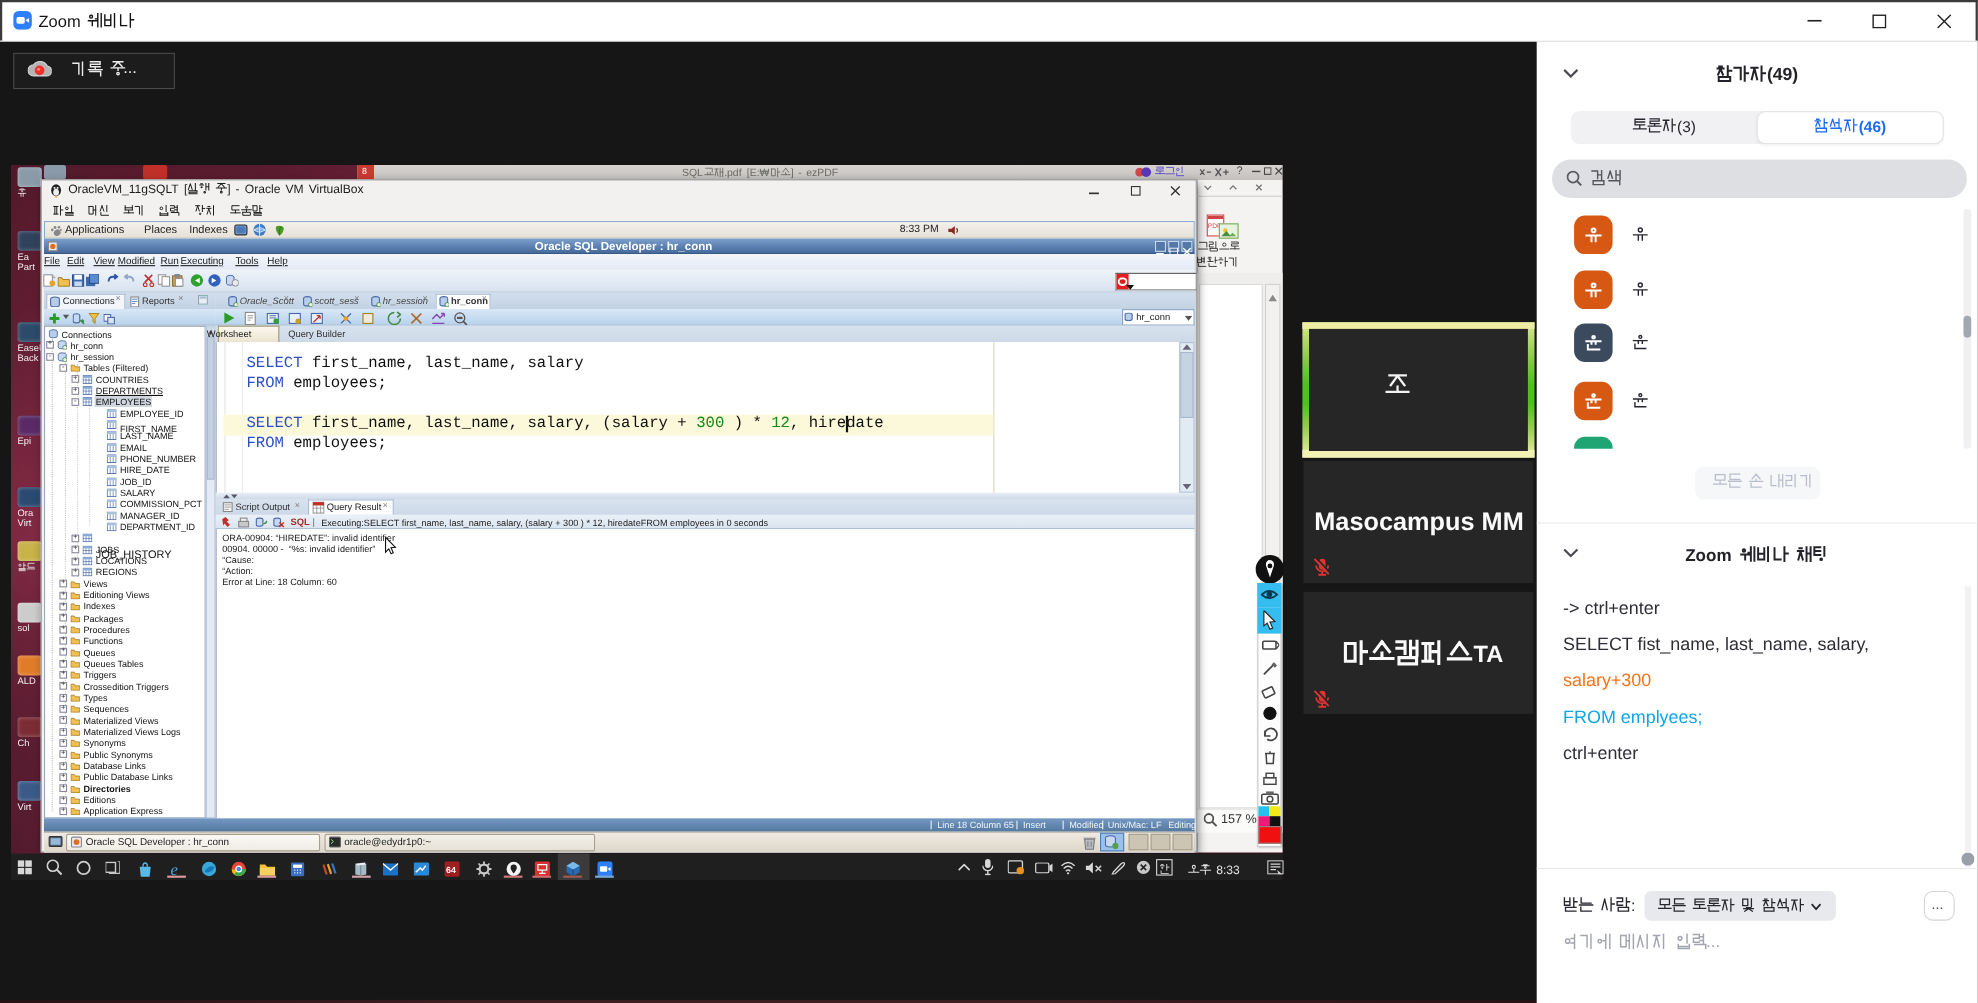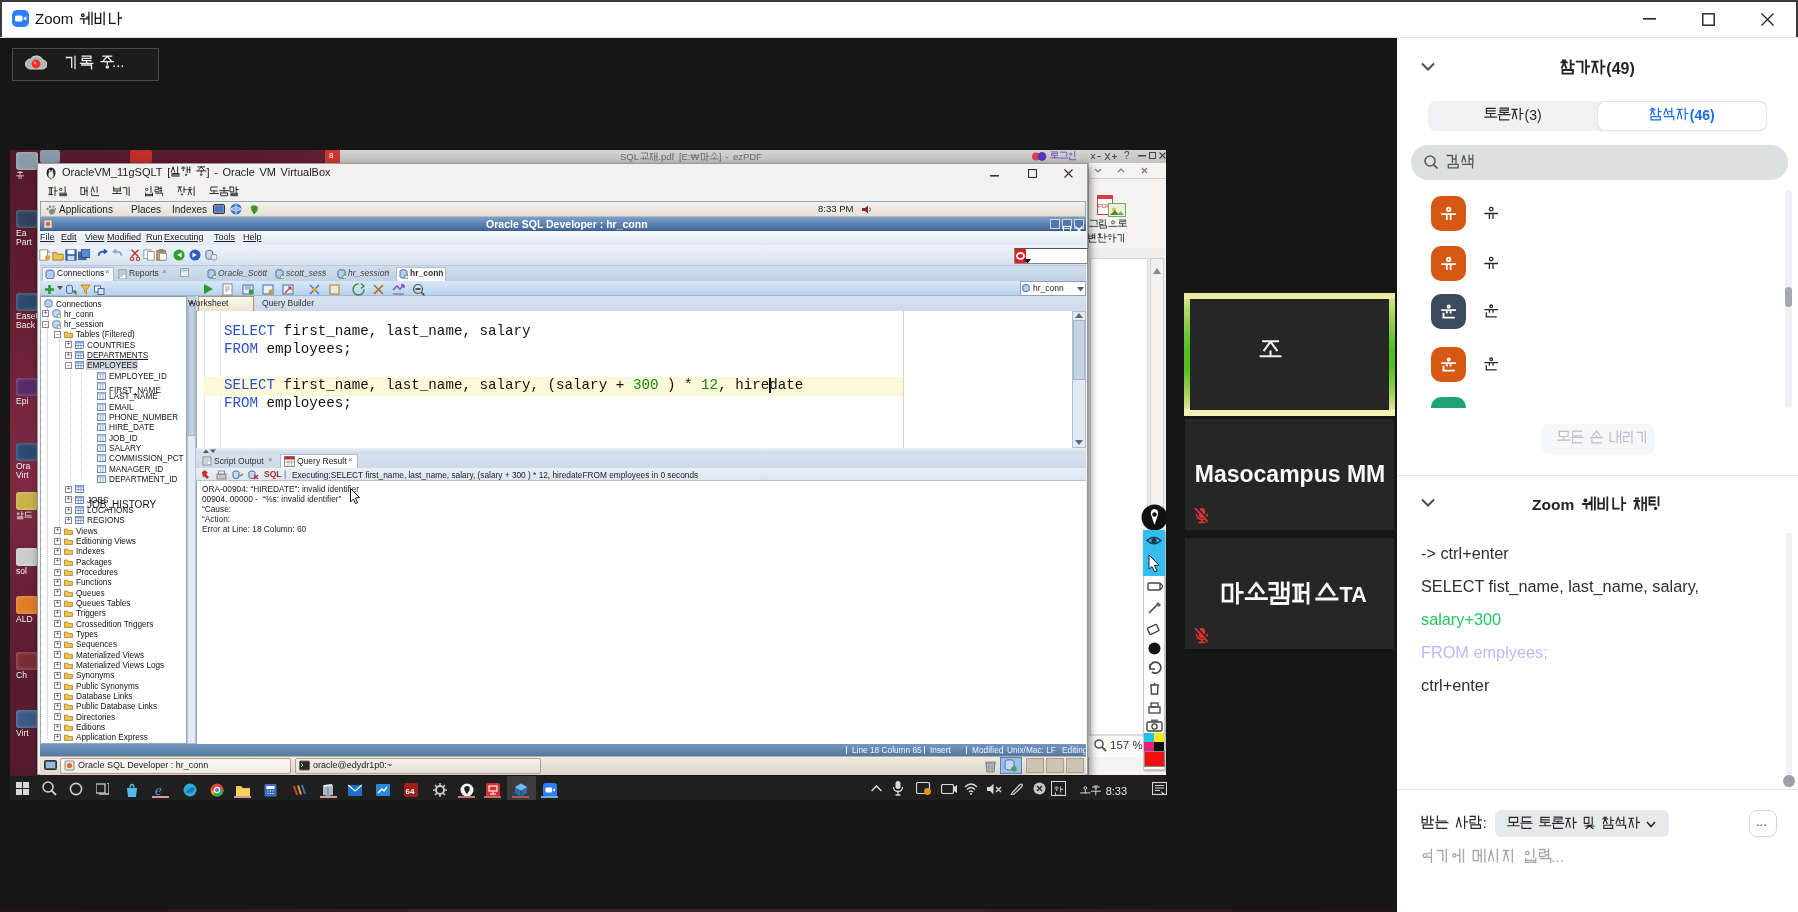--- a/index.html
+++ b/index.html
@@ -635,21 +635,21 @@
 <div class="t" style="left:76px;top:692.0400000000004px;font-size:8.2px;color:#111;">Database Links</div>
 <div class="a" style="left:54px;top:702.8700000000005px;width:7px;height:7px;background:#fff;border:1px solid #889;font-size:7px;line-height:4.5px;text-align:center;color:#333">+</div>
 <svg class="a" style="left:64px;top:702.3700000000005px;" width="9" height="8" viewBox="0 0 9 8">
     <path d="M0.5 2 L3.5 2 L4.5 3.5 L8.5 3.5 L8.5 7.5 L0.5 7.5 Z" fill="#f0c050" stroke="#a07820" stroke-width="0.7"></path>
   </svg>
 <div class="t" style="left:76px;top:702.3700000000005px;font-size:8.2px;color:#111;">Public Database Links</div>
 <div class="a" style="left:54px;top:713.2000000000005px;width:7px;height:7px;background:#fff;border:1px solid #889;font-size:7px;line-height:4.5px;text-align:center;color:#333">+</div>
 <svg class="a" style="left:64px;top:712.7000000000005px;" width="9" height="8" viewBox="0 0 9 8">
     <path d="M0.5 2 L3.5 2 L4.5 3.5 L8.5 3.5 L8.5 7.5 L0.5 7.5 Z" fill="#f0c050" stroke="#a07820" stroke-width="0.7"></path>
   </svg>
-<div class="t" style="left:76px;top:712.7000000000005px;font-size:8.2px;color:#111;">Directories</div>
+<div class="t" style="left:76px;top:712.7000000000005px;font-size:8.2px;color:#111;font-weight:bold;">Directories</div>
 <div class="a" style="left:54px;top:723.5300000000005px;width:7px;height:7px;background:#fff;border:1px solid #889;font-size:7px;line-height:4.5px;text-align:center;color:#333">+</div>
 <svg class="a" style="left:64px;top:723.0300000000005px;" width="9" height="8" viewBox="0 0 9 8">
     <path d="M0.5 2 L3.5 2 L4.5 3.5 L8.5 3.5 L8.5 7.5 L0.5 7.5 Z" fill="#f0c050" stroke="#a07820" stroke-width="0.7"></path>
   </svg>
 <div class="t" style="left:76px;top:723.0300000000005px;font-size:8.2px;color:#111;">Editions</div>
 <div class="a" style="left:54px;top:733.8600000000006px;width:7px;height:7px;background:#fff;border:1px solid #889;font-size:7px;line-height:4.5px;text-align:center;color:#333">+</div>
 <svg class="a" style="left:64px;top:733.3600000000006px;" width="9" height="8" viewBox="0 0 9 8">
     <path d="M0.5 2 L3.5 2 L4.5 3.5 L8.5 3.5 L8.5 7.5 L0.5 7.5 Z" fill="#f0c050" stroke="#a07820" stroke-width="0.7"></path>
   </svg>
 <div class="t" style="left:76px;top:733.3600000000006px;font-size:8.2px;color:#111;">Application Express</div>
@@ -1098,22 +1098,22 @@
     <path d="M1 1.5 L7 7.5 L13 1.5" fill="none" stroke="#4a4a52" stroke-width="2"></path>
   </svg>
 <svg class="a" style="left:1532.0px;top:496px" width="131" height="18" viewBox="0 0 131 18">
     <path d="M50.9,8.0 L58.3,8.0 M54.5,8.0 L54.5,12.7 M59.7,1.5 L59.7,13.7 M62.9,1.5 L62.9,13.7 M57.5,6.4 L59.7,6.4 M66.3,2.5 L66.3,12.7 M71.9,2.5 L71.9,12.7 M66.3,7.4 L71.9,7.4 M66.3,12.7 L71.9,12.7 M75.3,1.5 L75.3,14.0 M81.2,2.5 L81.2,12.7 L86.8,12.7 M90.2,1.5 L90.2,14.0 M90.2,7.2 L93.3,7.2 M103.8,2.5 L106.0,2.5 M102.4,5.0 L107.3,5.0 M104.9,5.4 L102.9,12.7 M105.0,5.9 L106.9,12.7 M110.3,1.5 L110.3,14.0 M114.0,1.5 L114.0,14.0 M110.3,7.2 L114.0,7.2 M122.8,1.5 L117.4,1.5 L117.4,8.5 L122.8,8.5 M117.4,5.0 L122.8,5.0 M126.5,1.2 L126.5,9.3" fill="none" stroke="#232329" stroke-width="1.78" stroke-linecap="square" stroke-linejoin="miter"></path>
     <circle cx="53.4" cy="4.4" r="1.1" fill="none" stroke="#232329" stroke-width="1.78"></circle>
     <circle cx="123.6" cy="12.4" r="0.8" fill="none" stroke="#232329" stroke-width="1.78"></circle>
     <text x="0.0" y="13.6" font-family="Liberation Sans, sans-serif" font-size="15.5px" font-weight="bold" fill="#232329">Zoom</text>
   </svg>
 <div class="t" style="left:1421px;top:545px;font-size:16.3px;color:#2e2e36;">-&gt; ctrl+enter</div>
 <div class="t" style="left:1421px;top:578px;font-size:16.3px;color:#2e2e36;">SELECT fist_name, last_name, salary,</div>
-<div class="t" style="left:1421px;top:611px;font-size:16.3px;color:#22c55e;">salary+300</div>
-<div class="t" style="left:1421px;top:644px;font-size:16.3px;color:#c4b5fd;">FROM emplyees;</div>
+<div class="t" style="left:1421px;top:611px;font-size:16.3px;color:#f97316;">salary+300</div>
+<div class="t" style="left:1421px;top:644px;font-size:16.3px;color:#0ea5e9;">FROM emplyees;</div>
 <div class="t" style="left:1421px;top:677px;font-size:16.3px;color:#2e2e36;">ctrl+enter</div>
 <div class="a" style="left:1786px;top:533px;width:6px;height:255px;background:#f2f2f4"></div>
 <svg class="a" style="left:1783px;top:775px;" width="12" height="12" viewBox="0 0 12 12">
     <circle cx="6" cy="6" r="6" fill="#9aa0aa"></circle>
   </svg>
 <div class="a" style="left:1397px;top:789px;width:401px;height:1px;background:#e9e9eb"></div>
 <svg style="position:absolute;left:1421px;top:815px;" width="66" height="16" viewBox="0 0 66 16">
     <path d="M1.2,1.4 L1.2,8.0 M6.2,1.4 L6.2,8.0 M1.2,4.6 L6.2,4.6 M1.2,8.0 L6.2,8.0 M9.7,1.2 L9.7,8.7 M9.7,4.8 L12.6,4.8 M11.7,9.9 L2.2,9.9 L2.2,13.3 L11.7,13.3 M16.4,1.2 L16.4,6.0 L25.4,6.0 M14.9,7.7 L26.9,7.7 M16.1,9.7 L16.1,13.3 L25.6,13.3 M37.8,2.4 L35.4,11.9 M37.9,2.9 L40.1,11.9 M43.6,1.4 L43.6,13.1 M43.6,6.8 L46.5,6.8 M49.1,1.4 L54.1,1.4 L54.1,4.6 L49.1,4.6 L49.1,8.0 L54.1,8.0 M57.6,1.2 L57.6,8.7 M57.6,4.8 L60.4,4.8 M50.1,9.9 L59.5,9.9 L59.5,13.3 L50.1,13.3 L50.1,9.9" fill="none" stroke="#26262e" stroke-width="1.23" stroke-linecap="square" stroke-linejoin="miter"></path>
     <text x="61.8" y="12.8" font-family="Liberation Sans, sans-serif" font-size="14.5px" font-weight="normal" fill="#26262e">:</text>
   </svg>

